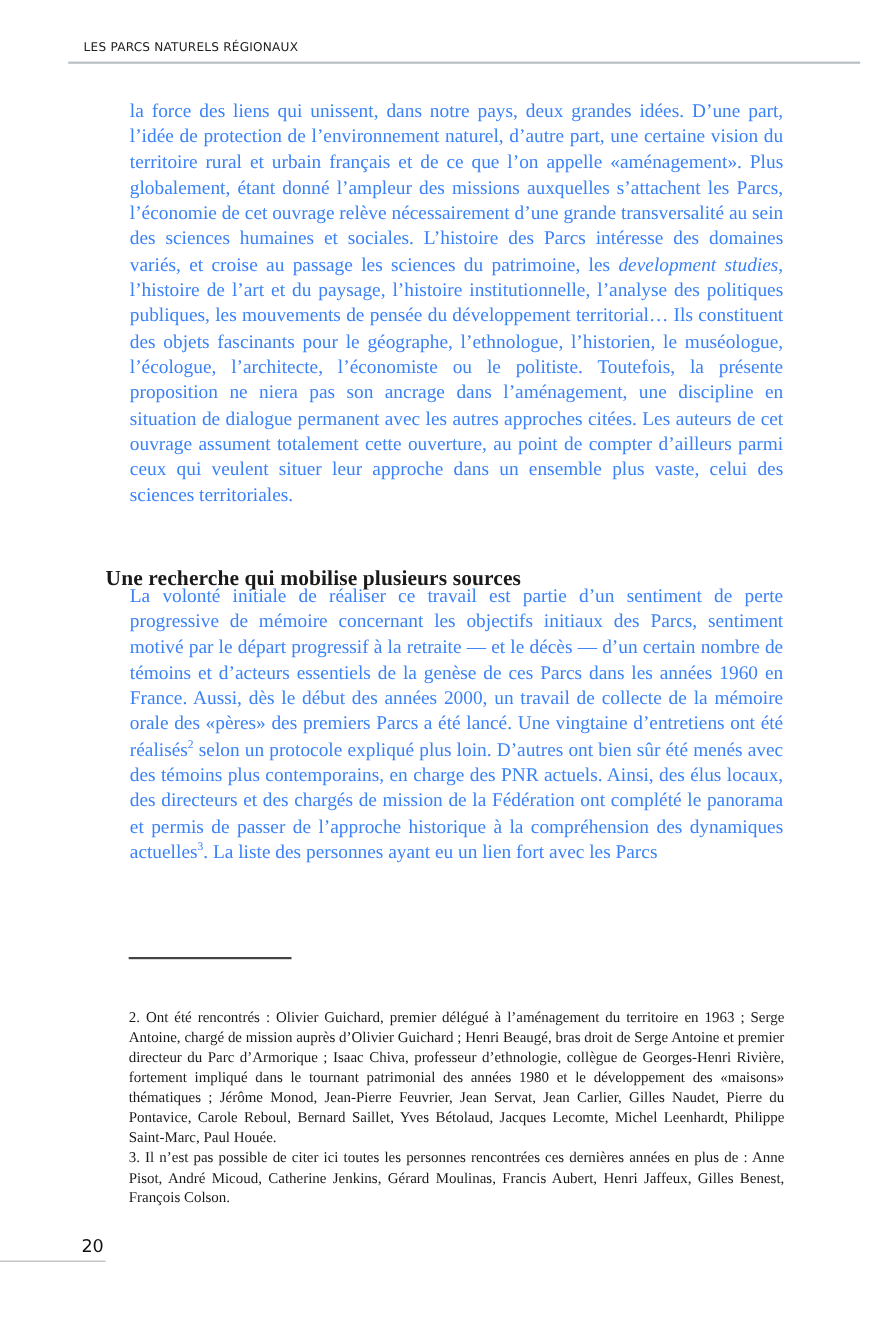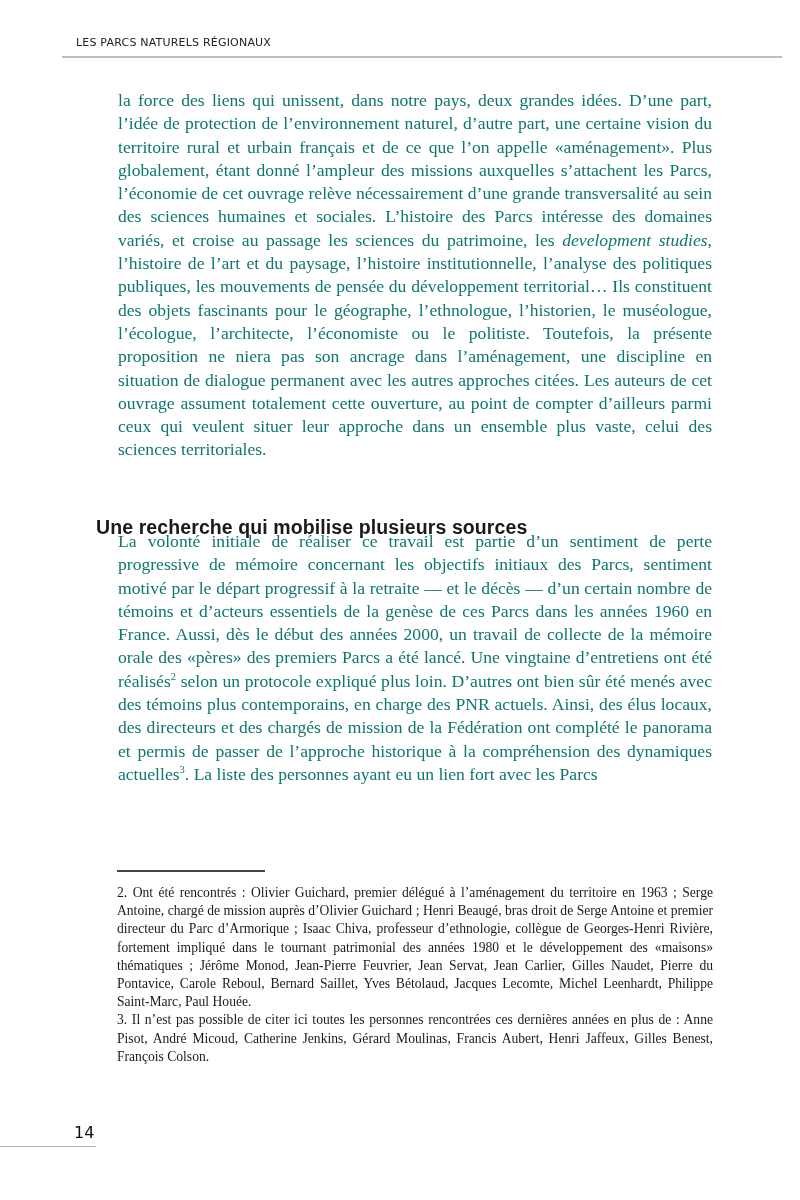--- a/index.html
+++ b/index.html
@@ -10,35 +10,35 @@
     color: #222;
   }
   .head-rule {
     position: absolute; left: 62px; top: 56px; width: 720px; height: 2px;
     background: #b9c1c4;
   }
   .body-text {
     position: absolute; left: 118px; width: 594px;
     font-family: "Liberation Serif", "DejaVu Serif", serif;
     font-size: 17.6px; line-height: 23.3px; text-align: justify;
-    color: #0f766e;
+    color: #3b82f6;
   }
   .body-text p { margin: 0; }
   .p1 { top: 89px; }
   .section-heading {
     position: absolute; left: 96px; top: 516px;
-    font-family: Liberation Sans, sans-serif; font-weight: bold; font-size: 19.5px;
+    font-family: Liberation Serif, serif; font-weight: bold; font-size: 19.5px;
     color: #1a1a1a; letter-spacing: 0.1px;
   }
   .p2 { top: 530px; }
   .footnote-rule {
     position: absolute; left: 117px; top: 870px; width: 148px; height: 2px; background: #444;
   }
   .footnotes {
-    position: absolute; left: 117px; top: 884px; width: 596px;
+    position: absolute; left: 117px; top: 916px; width: 596px;
     font-family: "Liberation Serif", "DejaVu Serif", serif;
     font-size: 13.6px; line-height: 18.2px; text-align: justify; color: #1a1a1a;
   }
   .footnotes p { margin: 0; }
   sup { font-size: 60%; line-height: 0; vertical-align: super; }
   em { font-style: italic; }
   .page-number {
     position: absolute; left: 74px; top: 1123px;
     font-family: "DejaVu Sans", sans-serif; font-size: 16px; color: #111;
   }
@@ -72,14 +72,14 @@
   <p>
     <span>2.</span>
     <span>Ont été rencontrés : Olivier Guichard, premier délégué à l’aménagement du territoire en 1963 ; Serge Antoine, chargé de mission auprès d’Olivier Guichard ; Henri Beaugé, bras droit de Serge Antoine et premier directeur du Parc d’Armorique ; Isaac Chiva, professeur d’ethnologie, collègue de Georges-Henri Rivière, fortement impliqué dans le tournant patrimonial des années 1980 et le développement des «maisons» thématiques ; Jérôme Monod, Jean-Pierre Feuvrier, Jean Servat, Jean Carlier, Gilles Naudet, Pierre du Pontavice, Carole Reboul, Bernard Saillet, Yves Bétolaud, Jacques Lecomte, Michel Leenhardt, Philippe Saint-Marc, Paul Houée.</span>
   </p>
   <p>
     <span>3.</span>
     <span>Il n’est pas possible de citer ici toutes les personnes rencontrées ces dernières années en plus de : Anne Pisot, André Micoud, Catherine Jenkins, Gérard Moulinas, Francis Aubert, Henri Jaffeux, Gilles Benest, François Colson.</span>
   </p>
 </div>
 
-<div class="page-number">14</div>
+<div class="page-number">20</div>
 <div class="page-rule"></div>
 
 </body></html>

